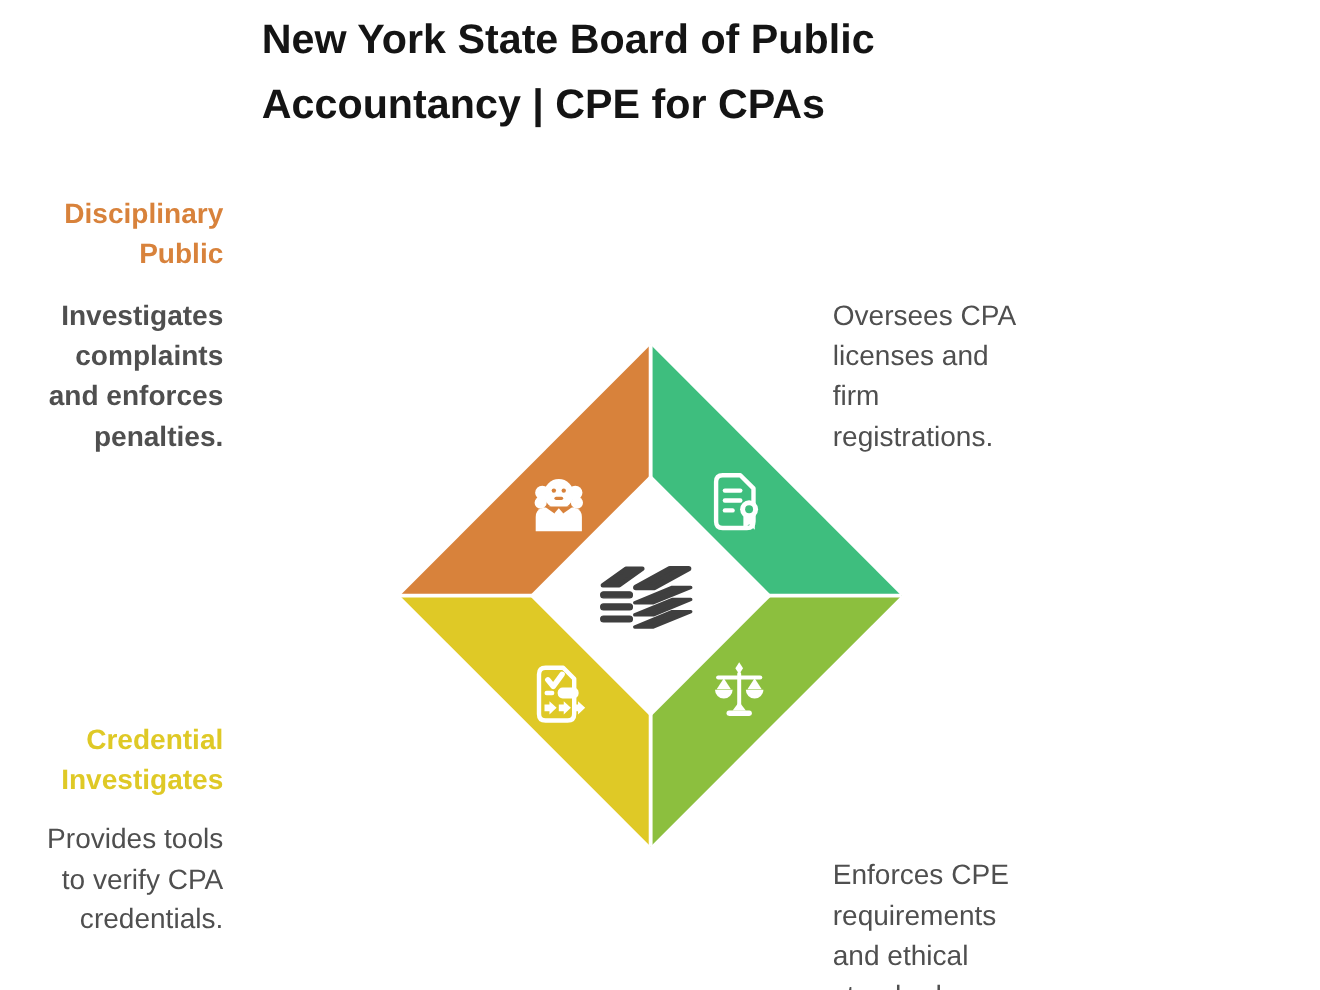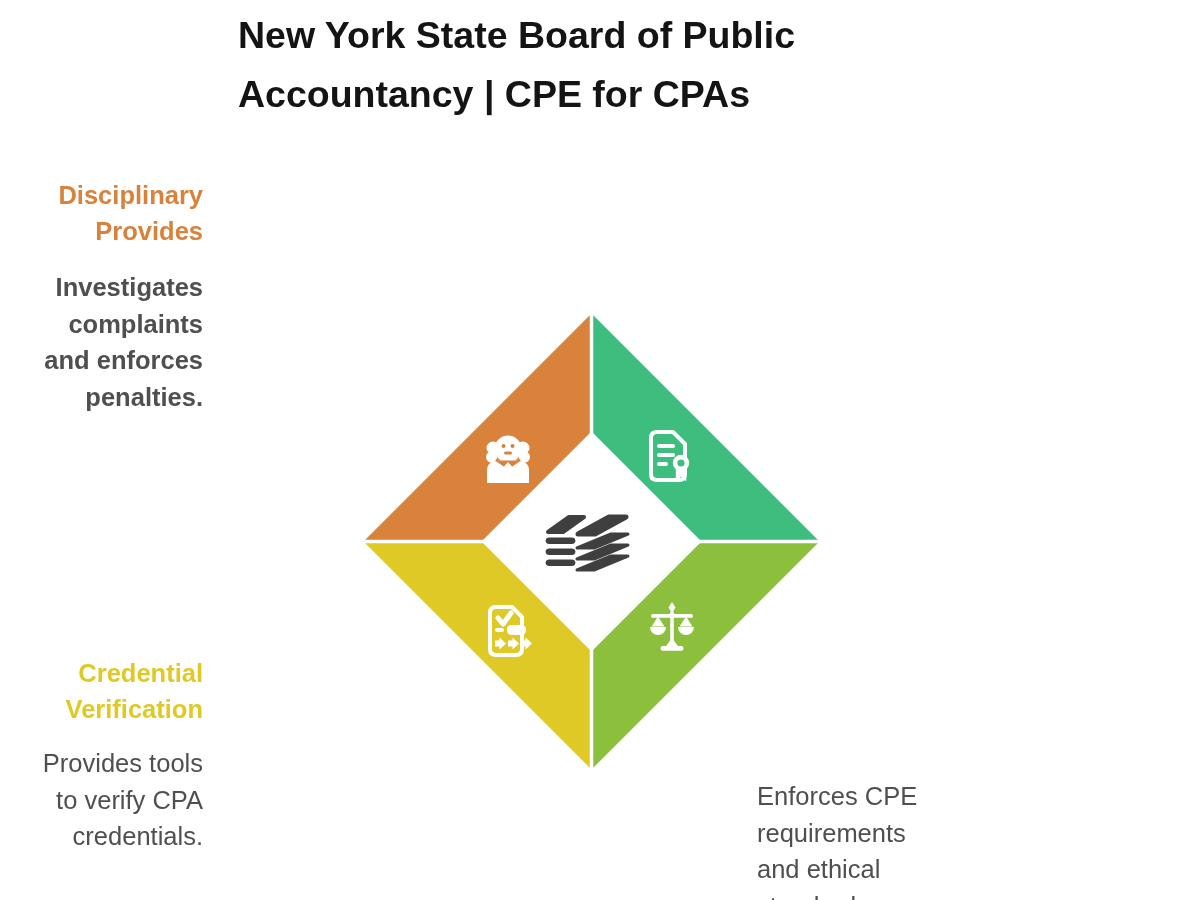--- a/index.html
+++ b/index.html
@@ -121,29 +121,33 @@
         <rect x="-44" y="19" width="29" height="5.5" rx="2.7"></rect>
         <path stroke-width="5" d="M -12,-7 L 19,-24 H 36 L 5,-7 Z"></path>
         <path stroke-width="3" d="M -13,7 L 21,-7 H 38 L 4,7 Z"></path>
         <path stroke-width="3" d="M -13,18 L 21,4 H 38 L 4,18 Z"></path>
         <path stroke-width="3" d="M -13,29 L 21,15 H 38 L 4,29 Z"></path>
       </g>
     </g>
   </svg>
 
   <h2 class="q-block q-heading align-right tl-heading">Disciplinary
-Provides</h2>
+Public</h2>
   <p class="q-block q-body align-right tl-body">Investigates
 complaints
 and enforces
 penalties.</p>
 
+  <p class="q-block q-body align-left tr-body">Oversees CPA
+licenses and
+firm
+registrations.</p>
 
   <h2 class="q-block q-heading align-right bl-heading">Credential
-Verification</h2>
+Investigates</h2>
   <p class="q-block q-body align-right bl-body">Provides tools
 to verify CPA
 credentials.</p>
 
   <p class="q-block q-body align-left br-body">Enforces CPE
 requirements
 and ethical
 standards.</p>
 
 </div>

